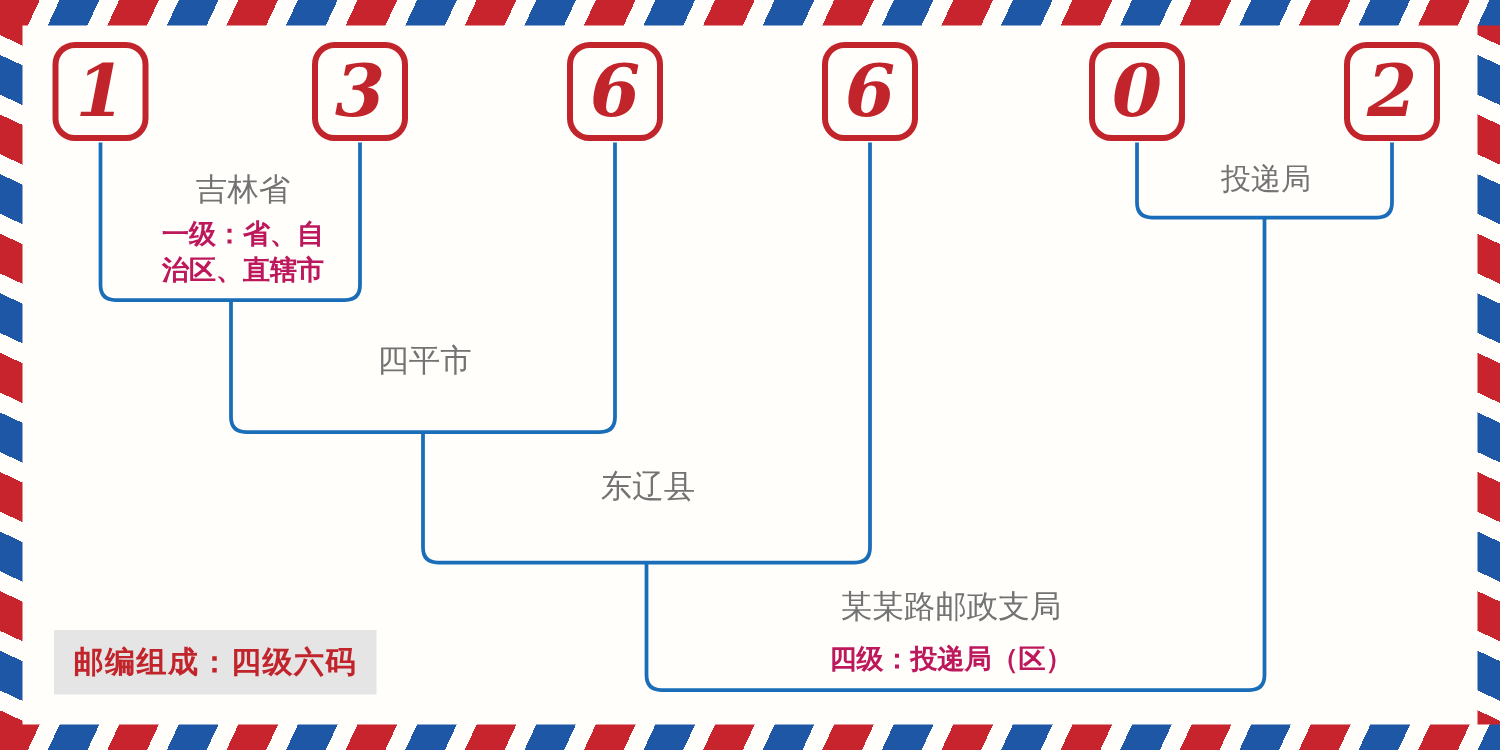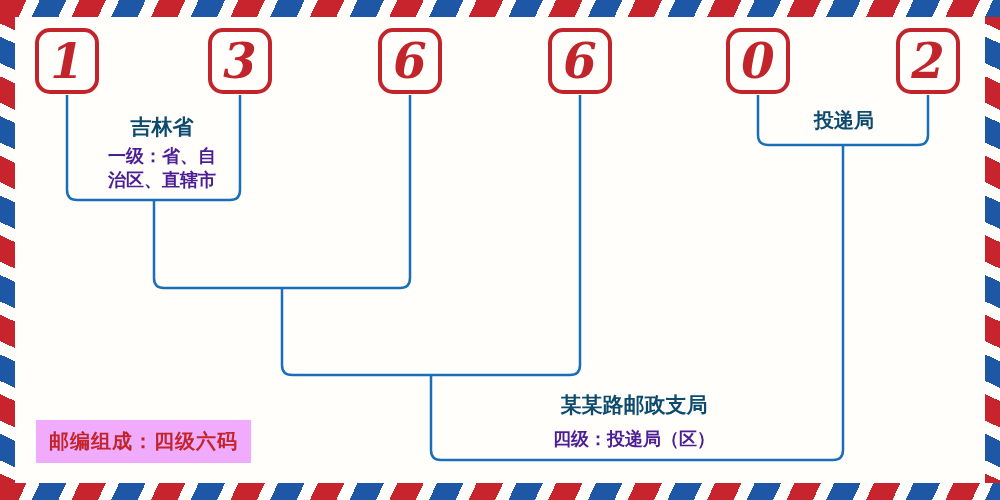--- a/index.html
+++ b/index.html
@@ -33,29 +33,29 @@
     color:#c2242b;font-size:48px;font-weight:bold;font-style:italic;
     font-family:"DejaVu Serif",serif;z-index:3;
   }
 
   
   .lines{position:absolute;left:0;top:0;z-index:1;pointer-events:none;}
   .lines path{fill:none;stroke:#1a6db8;stroke-width:2.5;}
 
   
   .label{position:absolute;text-align:center;z-index:4;}
-  .lvl-name{color:#0c4a6e;font-weight:bold;font-size:21px;line-height:1.2;}
-  .lvl-desc{color:#4c1d95;font-size:18px;font-weight:bold;white-space:pre-line;line-height:1.35;margin-top:5px;}
+  .lvl-name{color:#737373;font-weight:normal;font-size:21px;line-height:1.2;}
+  .lvl-desc{color:#be185d;font-size:18px;font-weight:bold;white-space:pre-line;line-height:1.35;margin-top:5px;}
   .delivery .lvl-name{font-size:20px;}
   .lab4 .lvl-desc{margin-top:10px;}
 
   
   .note{
     position:absolute;left:36px;top:420px;z-index:4;
-    background:#f0abfc;color:#c2242b;font-weight:bold;font-size:20px;
+    background:#e5e5e5;color:#c2242b;font-weight:bold;font-size:20px;
     padding:8px 13px;letter-spacing:1px;text-align:right;
   }
 </style>
 </head>
 <body>
 
 <div class="canvas">
 
   <div class="strip left"></div>
   <div class="strip right"></div>
@@ -89,23 +89,25 @@
       <span>2</span>
     </div>
 
   <div class="label" style="left:72px;top:114px;width:180px;">
     <div class="lvl-name">吉林省</div>
     <div class="lvl-desc">一级：省、自
 治区、直辖市</div>
   </div>
 
   <div class="label" style="left:190px;top:228px;width:186px;">
+    <div class="lvl-name">四平市</div>
   </div>
 
   <div class="label" style="left:300px;top:312px;width:264px;">
+    <div class="lvl-name">东辽县</div>
   </div>
 
   <div class="label delivery" style="left:768px;top:108px;width:152px;">
     <div class="lvl-name">投递局</div>
   </div>
 
   <div class="label lab4" style="left:496px;top:392px;width:276px;">
     <div class="lvl-name">某某路邮政支局</div>
     <div class="lvl-desc">四级：投递局（区）</div>
   </div>

